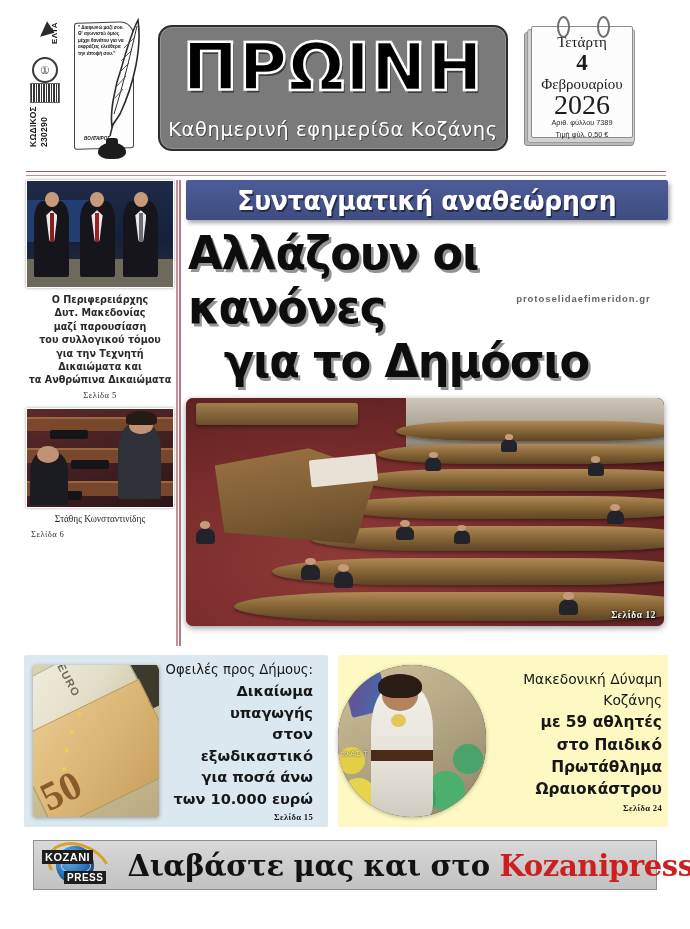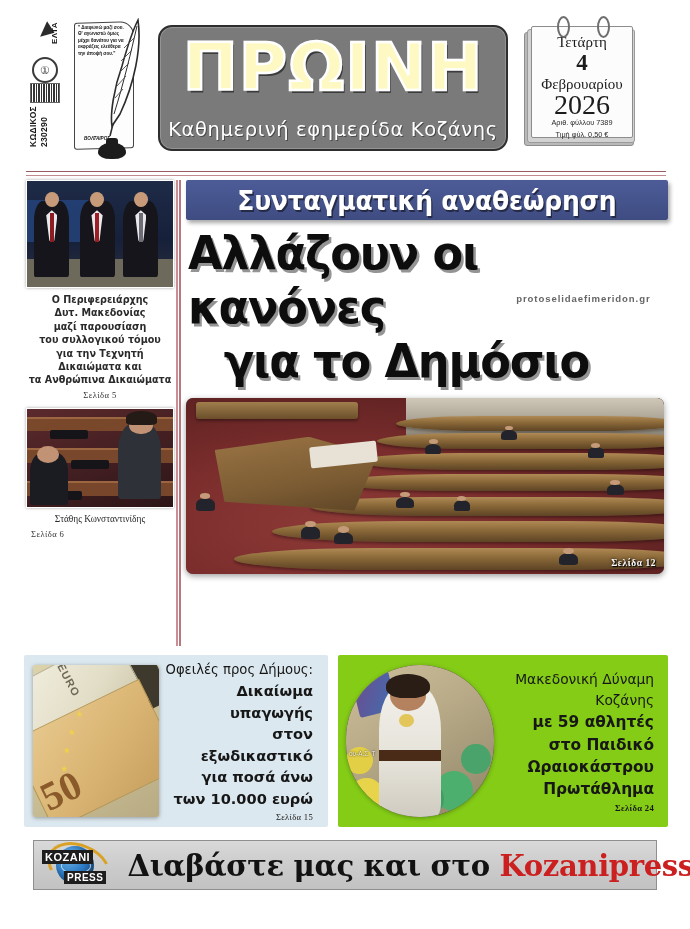--- a/index.html
+++ b/index.html
@@ -102,21 +102,21 @@
     box-shadow:inset 0 0 0 1px #949494;
   }
   .title-main{
     position:absolute;left:0;right:0;top:4px;
     text-align:center;
     font-family:"DejaVu Sans",sans-serif;
     font-weight:bold;
     font-size:66px;
     line-height:74px;
     letter-spacing:1px;
-    color:#fef9c3;
+    color:#000000;
     -webkit-text-stroke:2.5px #ffffff;
     text-shadow:2px 3px 0 #3b3b3b;
   }
   .title-sub{
     position:absolute;left:0;right:0;bottom:8px;
     text-align:center;
     font-family:"DejaVu Sans",sans-serif;
     font-size:19.5px;letter-spacing:.6px;
     color:#ffffff;
     text-shadow:1px 1px 0 #4a4a4a;
@@ -257,21 +257,21 @@
   .watermark{
     position:absolute;right:-4px;top:46px;
     font-family:"Liberation Sans",sans-serif;
     font-size:9.6px;font-weight:bold;color:#4a4a4a;
     letter-spacing:.9px;opacity:.85;
     text-shadow:none;
     transform:scaleX(1.05);
   }
 
   .parl-photo{
-    margin-top:10px;width:478px;height:176px;
+    margin-top:10px;width:478px;height:228px;
     border-radius:7px;overflow:hidden;position:relative;
     box-shadow:0 2px 6px rgba(0,0,0,.4);
     background:#737373;
   }
   .parl-carpet{position:absolute;inset:0;
     background:radial-gradient(ellipse at 32% 72%,#8e3a37 0%,#7a2d2c 42%,#5f2222 78%,#3e1516 100%);}
   .parl-wall{position:absolute;left:0;top:0;width:46%;height:46%;
     background:linear-gradient(160deg,#c9bfae 0%,#a59madb 1%,#8d8374 60%,#6b6255 100%);}
   .parl-wall2{position:absolute;left:46%;top:0;width:54%;height:26%;
     background:linear-gradient(180deg,#cfc7b8 0%,#9a9284 70%,#746c5e 100%);}
@@ -296,21 +296,21 @@
     text-shadow:0 0 3px rgba(0,0,0,.9),1px 1px 1px #000;
   }
 
   
   .botrow{position:absolute;left:24px;top:655px;width:644px;height:172px;display:flex;gap:10px;}
   .box{
     border-radius:2px;position:relative;box-sizing:border-box;
     display:flex;align-items:center;
   }
   .boxA{width:304px;background:#dce8ef;padding:9px;}
-  .boxB{width:330px;background:#84cc16;padding:8px;}
+  .boxB{width:330px;background:#fef9c3;}
 
   .euro-img{
     width:126px;height:152px;border-radius:3px;overflow:hidden;
     position:relative;flex:0 0 auto;
     box-shadow:0 1px 4px rgba(0,0,0,.35);
     background:#d8cfa8;
   }
   .euro-bg{position:absolute;inset:0;background:linear-gradient(145deg,#dcd3ab 0%,#cfc49a 40%,#b8ab84 100%);}
   .note50{position:absolute;left:-6%;top:26%;width:112%;height:64%;
     background:linear-gradient(150deg,#e8c98f 0%,#dcb877 45%,#c79f5f 100%);
@@ -328,21 +328,21 @@
     clip-path:polygon(50% 0,61% 35%,98% 35%,68% 57%,79% 91%,50% 70%,21% 91%,32% 57%,2% 35%,39% 35%);}
   .dark-corner{position:absolute;right:-4%;top:-4%;width:46%;height:36%;
     background:#24201a;transform:rotate(-26deg);opacity:.85;}
 
   .boxA-txt{
     flex:1;text-align:right;padding-right:6px;
     font-family:"DejaVu Sans",sans-serif;color:#171717;
   }
   .boxA-l1{font-size:13.2px;line-height:20px;font-weight:normal;}
   .boxA-ln{font-size:14.6px;line-height:21.5px;font-weight:bold;}
-  .boxA-pg{font-size:8.6px;font-weight:normal;margin-top:3px;
+  .boxA-pg{font-size:8.6px;font-weight:bold;margin-top:3px;
     font-family:"Liberation Serif",serif;letter-spacing:.3px;}
 
   .ath-img{
     width:148px;height:152px;border-radius:50%/48%;overflow:hidden;
     position:relative;flex:0 0 auto;background:#2e2a24;
     box-shadow:0 1px 4px rgba(0,0,0,.3);
   }
   .ath-bg{position:absolute;inset:0;background:linear-gradient(150deg,#cdbf9a 0%,#b9ab88 40%,#8e8468 100%);}
   .bal{position:absolute;border-radius:50%;}
   .ath-body{position:absolute;left:22%;top:14%;width:42%;height:86%;
@@ -615,22 +615,22 @@
         <div class="ath-belt"></div>
         <div class="ath-medal"></div>
         <div class="ath-head"></div>
         <div class="ath-hair"></div>
         <div class="ath-cap">ου-Α.Σ. Τ</div>
       </div>
       <div class="boxB-txt">
         <div class="boxB-l1">Μακεδονική Δύναμη Κοζάνης</div>
         <div class="boxB-ln">με 59 αθλητές</div>
         <div class="boxB-ln">στο Παιδικό</div>
+        <div class="boxB-ln">Πρωτάθλημα</div>
         <div class="boxB-ln">Ωραιοκάστρου</div>
-        <div class="boxB-ln">Πρωτάθλημα</div>
         <div class="boxB-pg">Σελίδα  24</div>
       </div>
     </div>
   </div>
 
   <div class="ad">
     <div class="kz-logo">
       <div class="swoosh"></div>
       <div class="globe"></div>
       <div class="kz-top">KOZANI</div>

